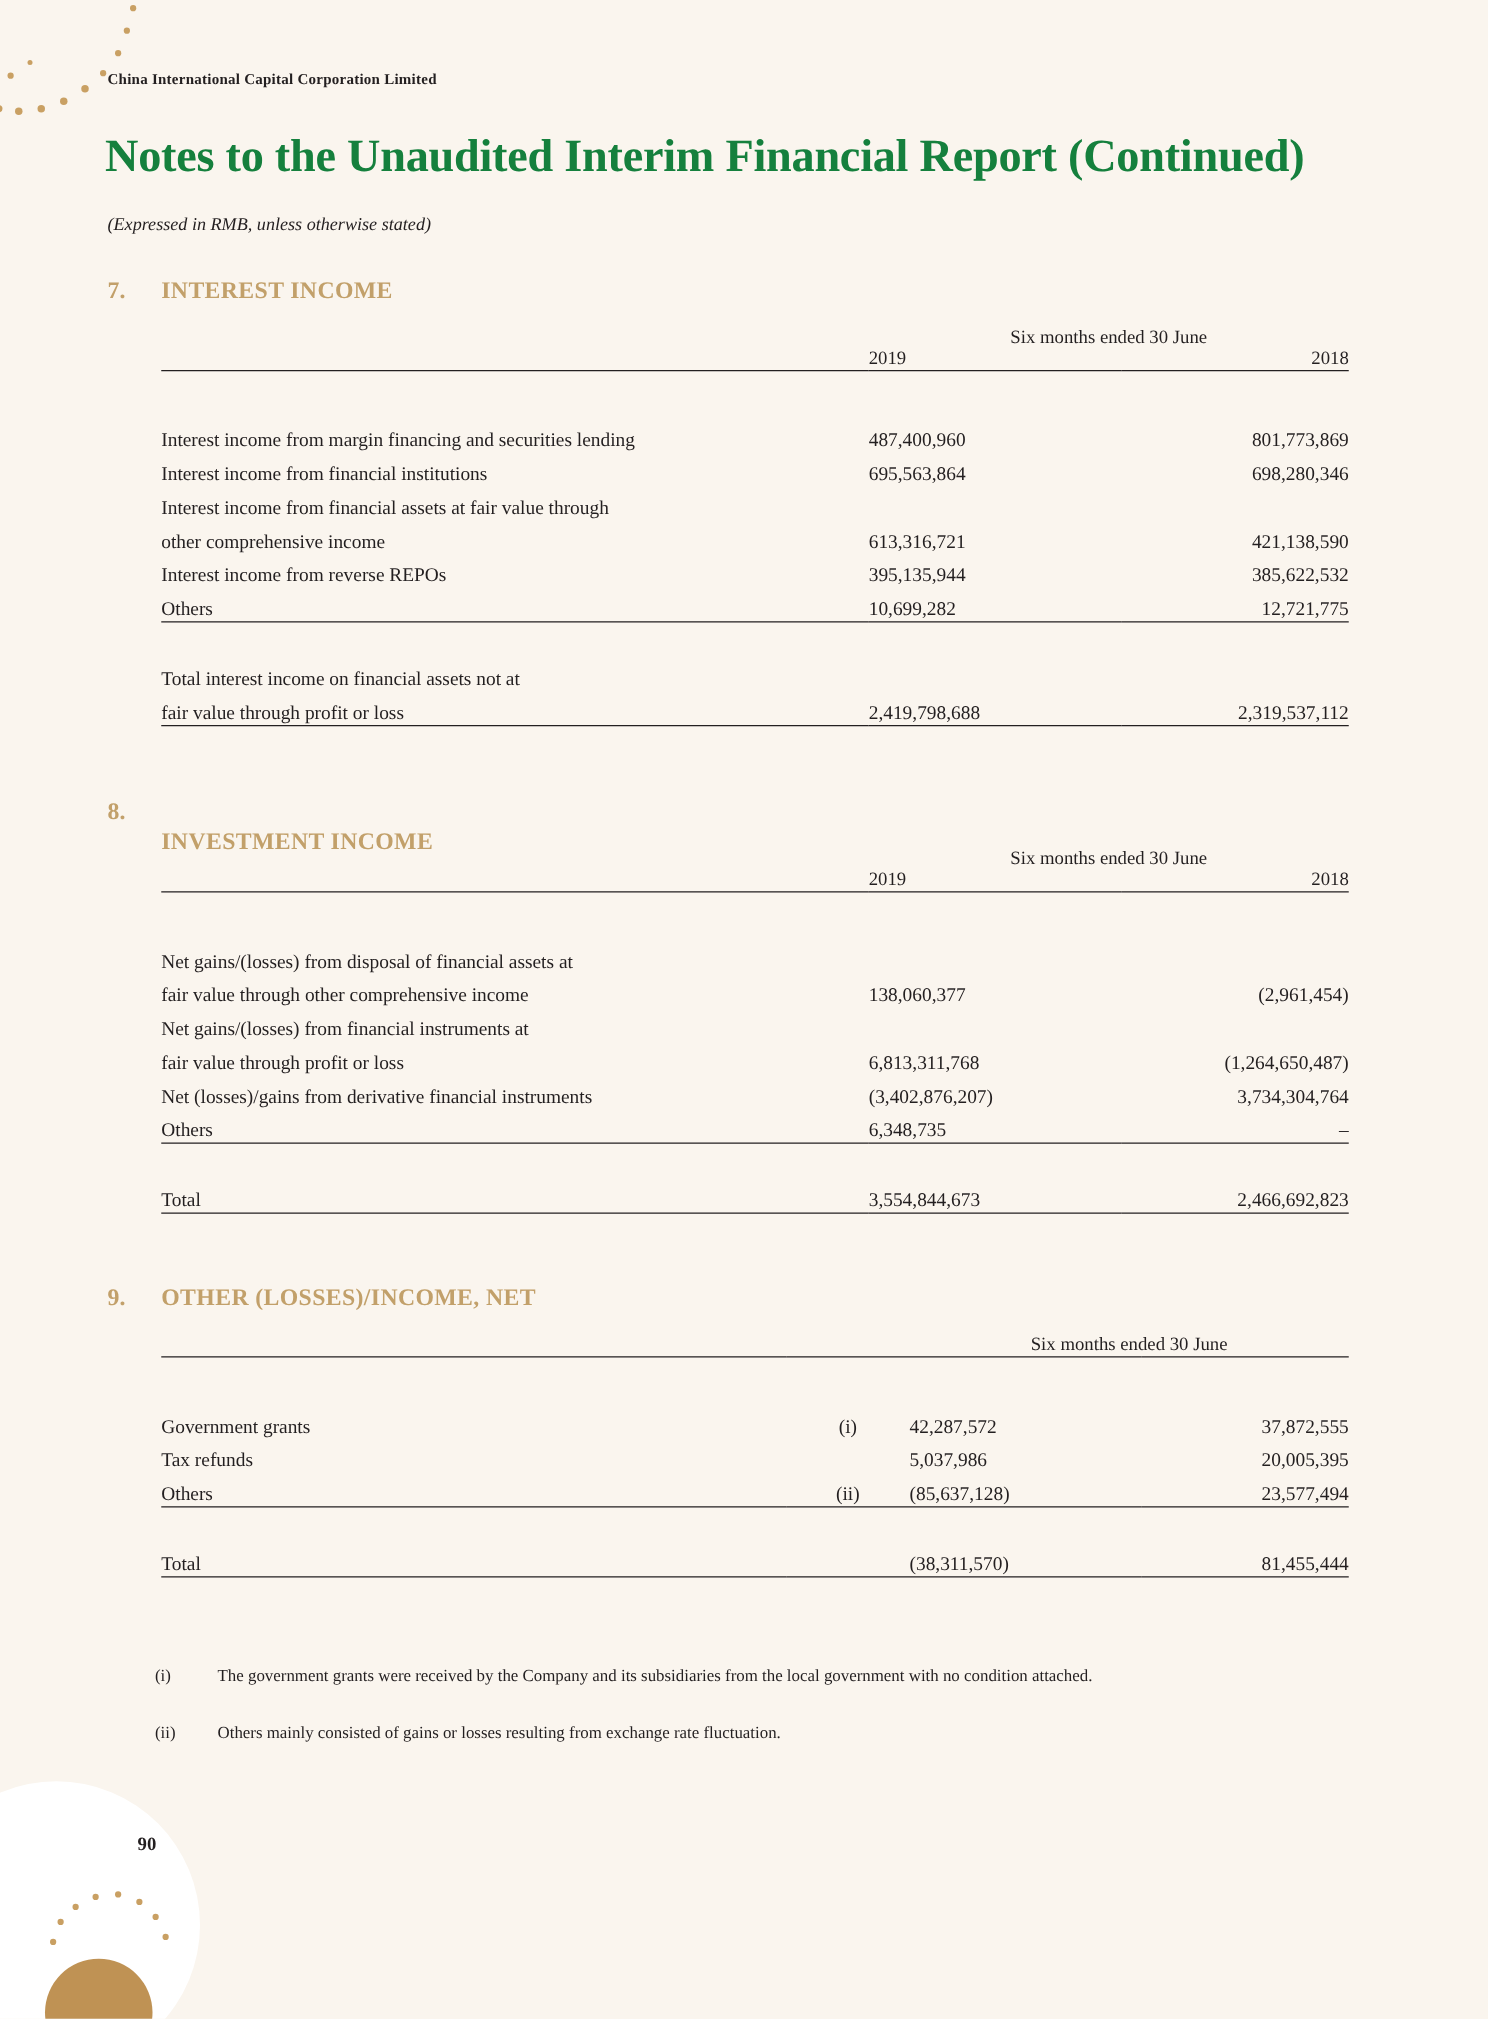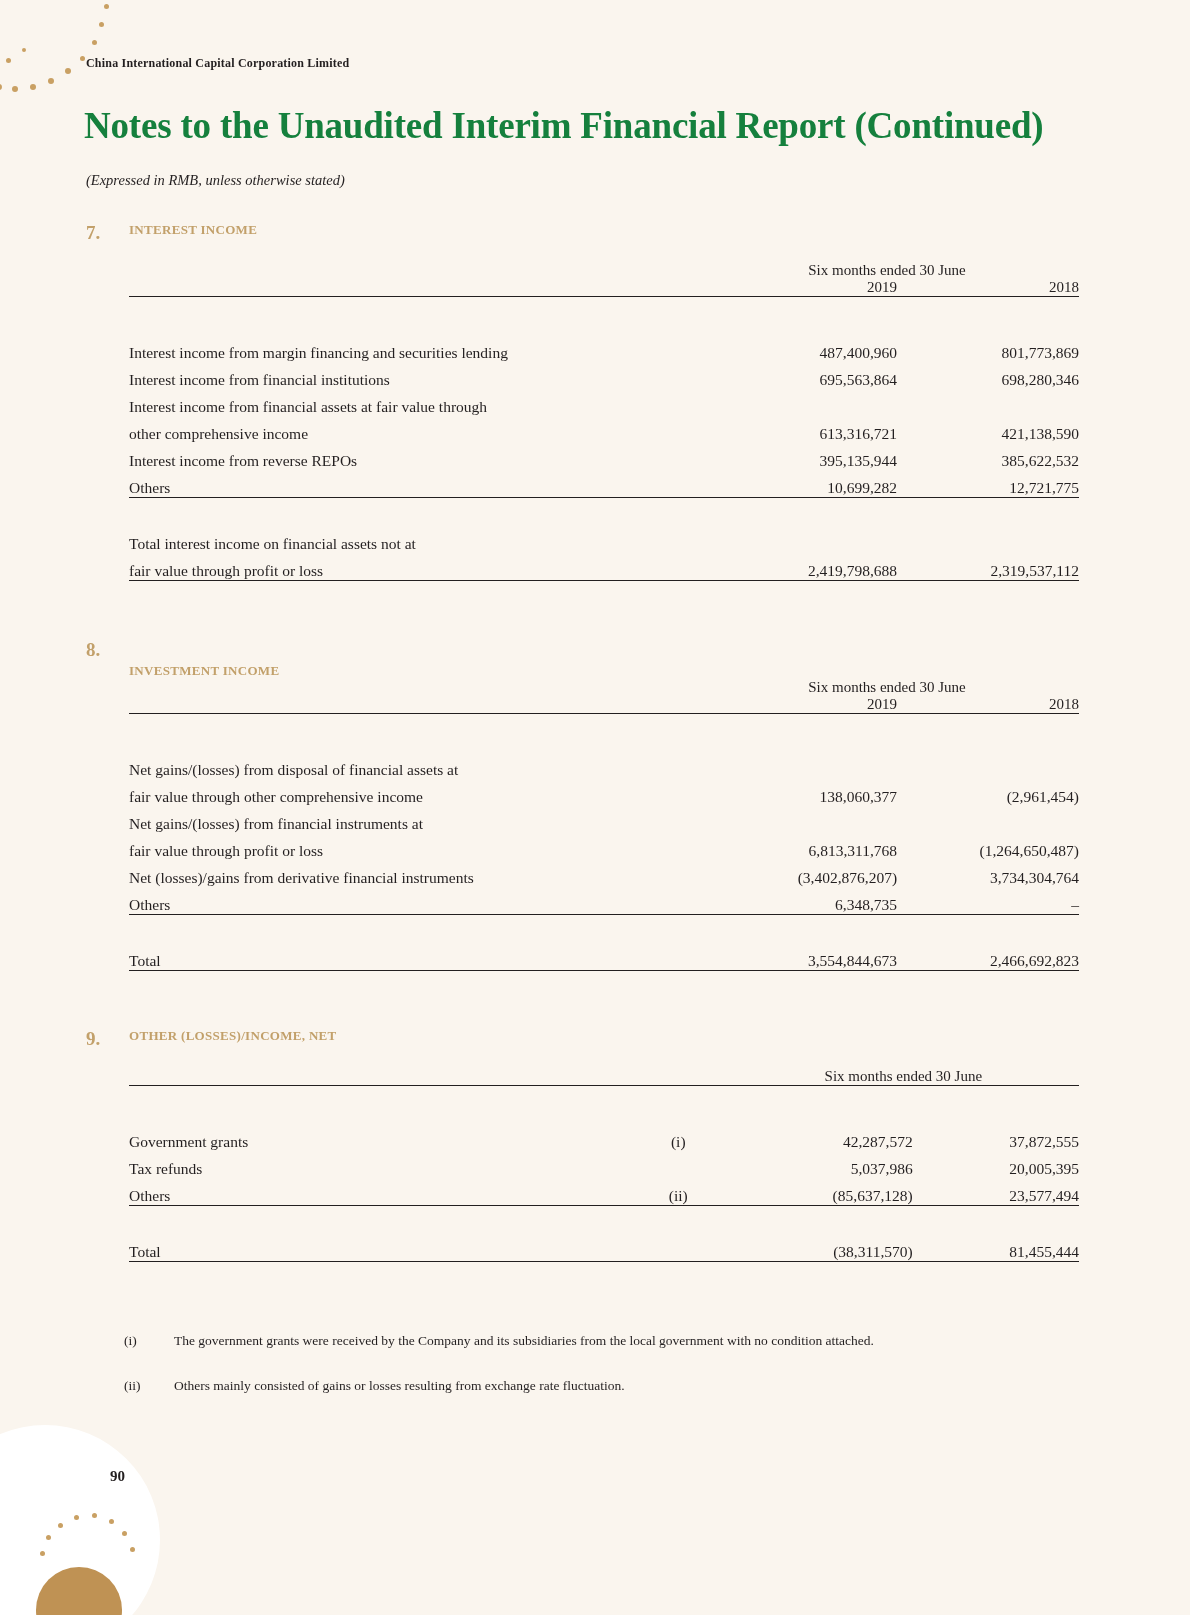--- a/index.html
+++ b/index.html
@@ -105,39 +105,39 @@
   .sec-num {
     position: absolute;
     left: 86px;
     font-size: 19px;
     font-weight: bold;
     color: #c2a06a;
   }
   .sec-title {
     position: absolute;
     left: 129px;
-    font-size: 13px;
+    font-size: 19px;
     font-weight: bold;
     color: #c2a06a;
     letter-spacing: .3px;
   }
 
   table.fin {
     position: absolute;
     border-collapse: collapse;
     font-size: 15.5px;
   }
   table.fin td, table.fin th {
     padding: 0;
     vertical-align: bottom;
     font-weight: normal;
   }
   .col-label { width: 560px; }
   .col-notes { width: 110px; text-align: center; }
-  .col-2019  { width: 200px; text-align: right; }
+  .col-2019  { width: 200px; }
   .col-2018  { width: 180px; text-align: right; }
 
   .hdr-span {
     text-align: center;
     font-weight: bold;
     font-size: 15px;
     padding-bottom: 4px;
   }
   .hdr-year {
     font-weight: bold;

